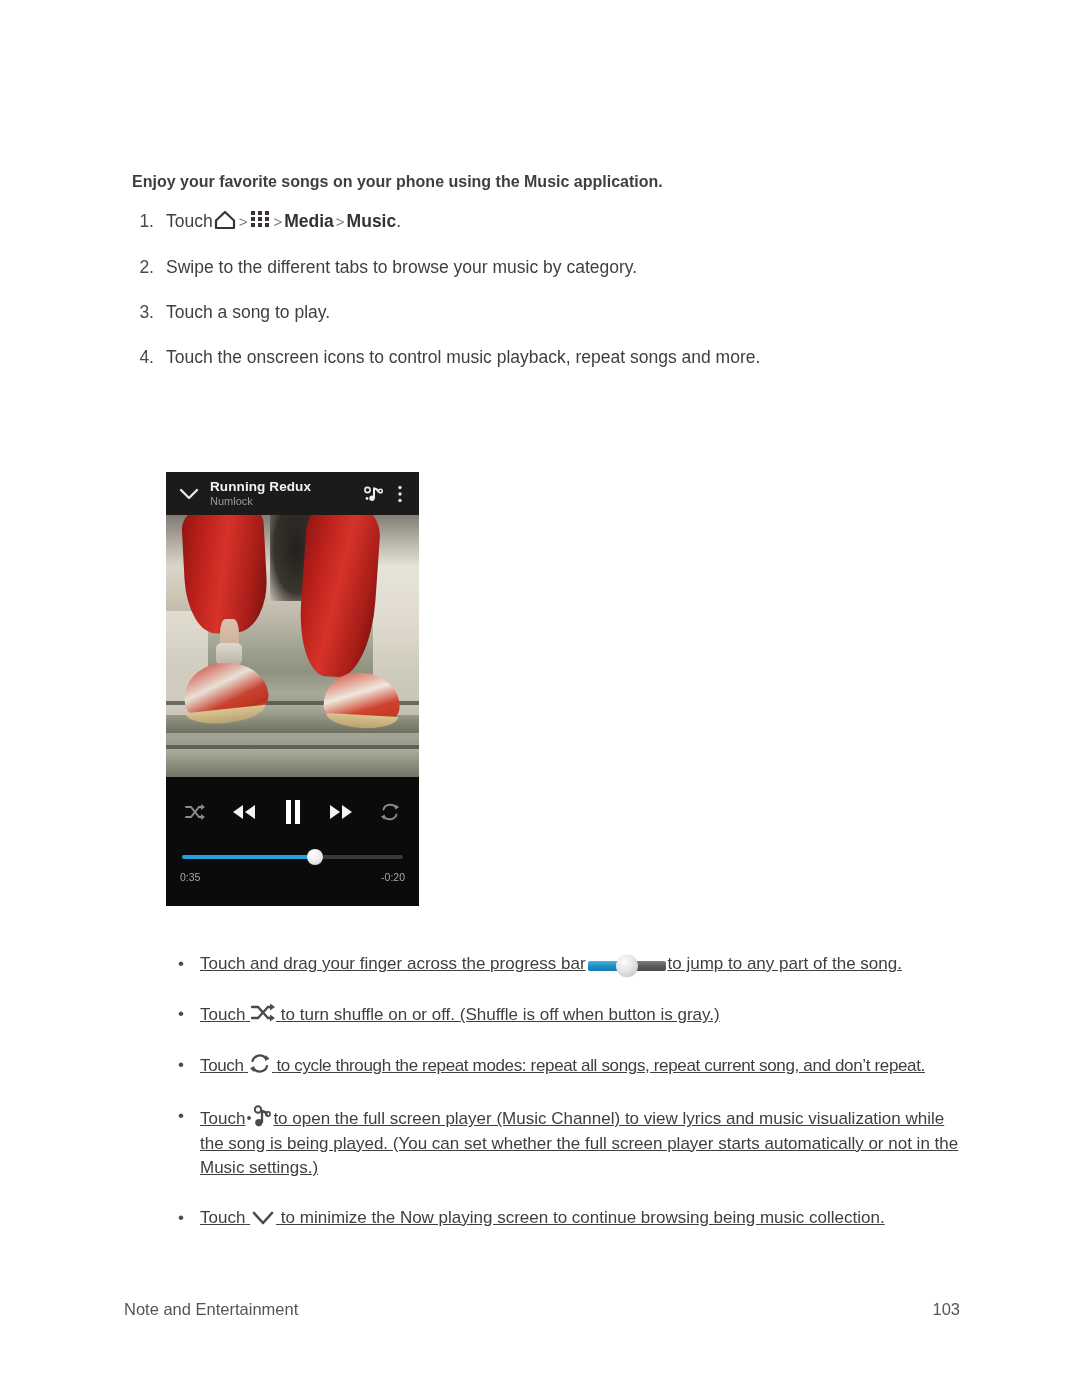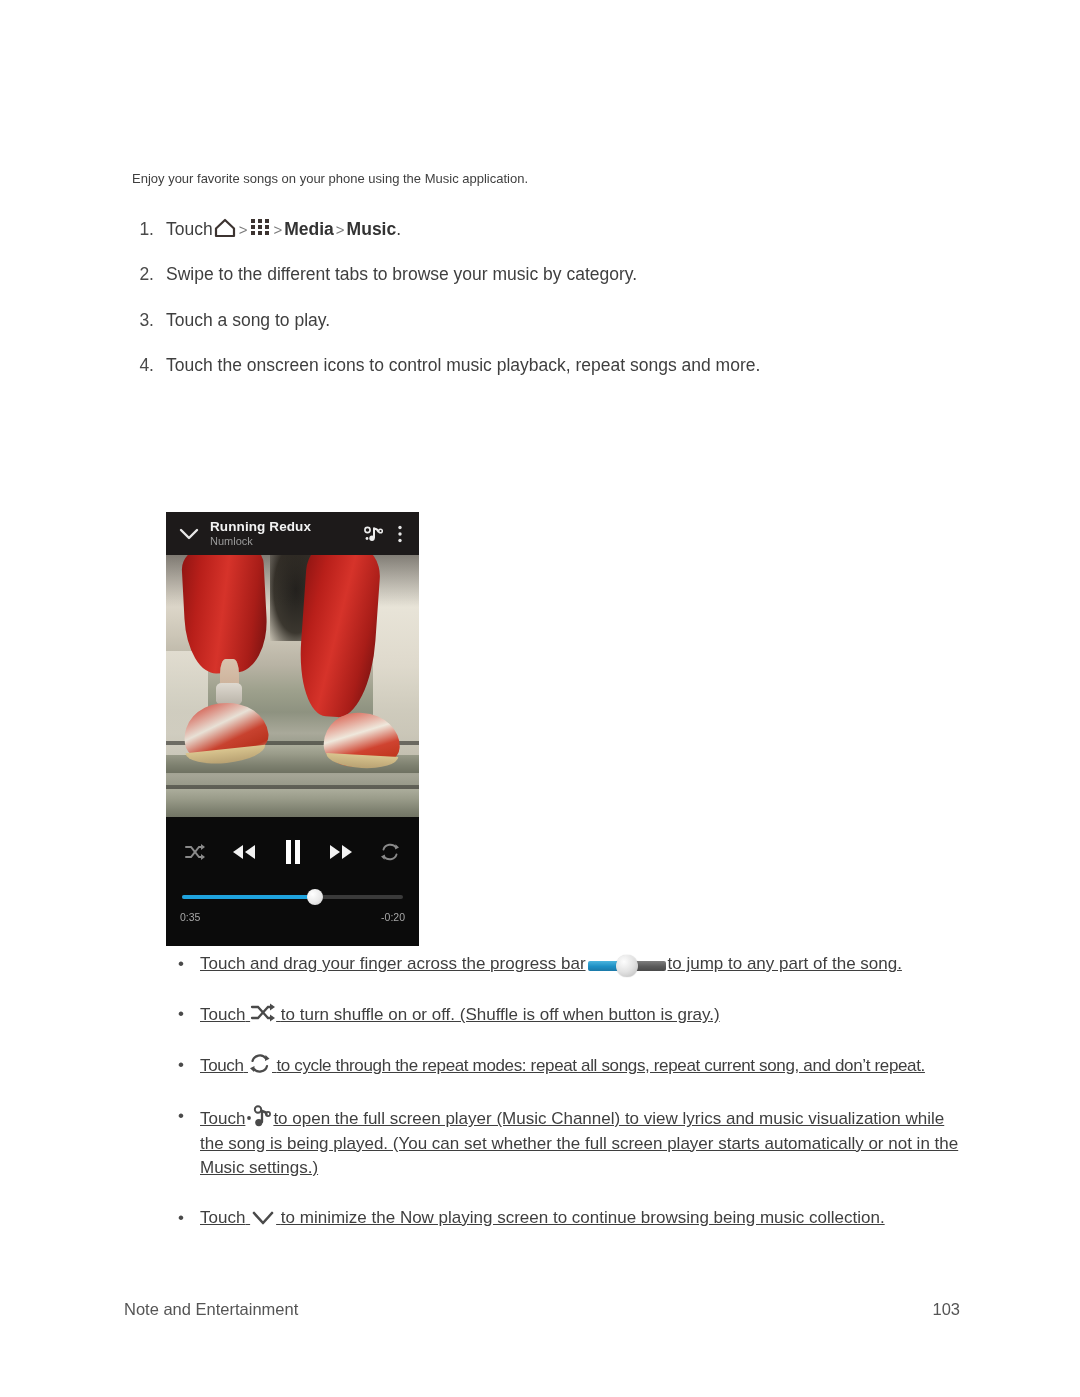--- a/index.html
+++ b/index.html
@@ -27,24 +27,25 @@
     font-size: 29px;
     font-style: italic;
     font-weight: normal;
     color: #e8312a;
     letter-spacing: -0.2px;
     margin-bottom: 26px;
   }
 
   
   .intro {
-    font-size: 13px;
+    font-size: 16px;
     color: #3f3f3f;
     line-height: 1.45;
-    margin-bottom: 28px;
+    margin-bottom: 16px;
+    font-weight: bold;
   }
 
   
   .note {
     font-size: 17.5px;
     color: #b069ad;
     line-height: 1.5;
     margin-bottom: 26px;
     max-width: 800px;
   }
@@ -78,21 +79,21 @@
   .ico {
     display: inline-block;
     vertical-align: -3px;
   }
   .ico svg { display: block; }
 
   
   .device {
     position: absolute;
     left: 166px;
-    top: 512px;
+    top: 472px;
     width: 253px;
     height: 434px;
     background: #0a0a0a;
     overflow: hidden;
   }
 
   .device-topbar {
     position: relative;
     height: 43px;
     background: #1d1a1a;

